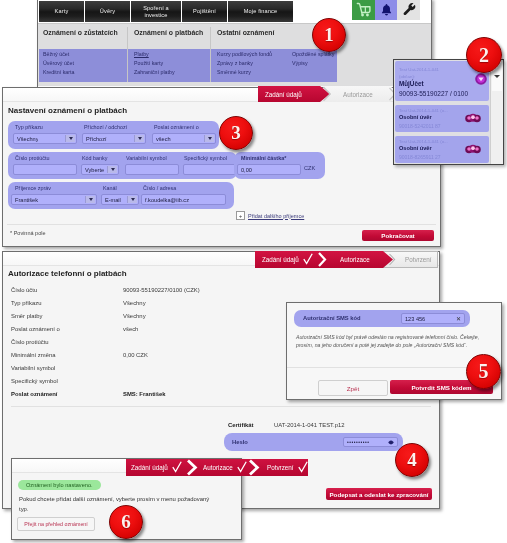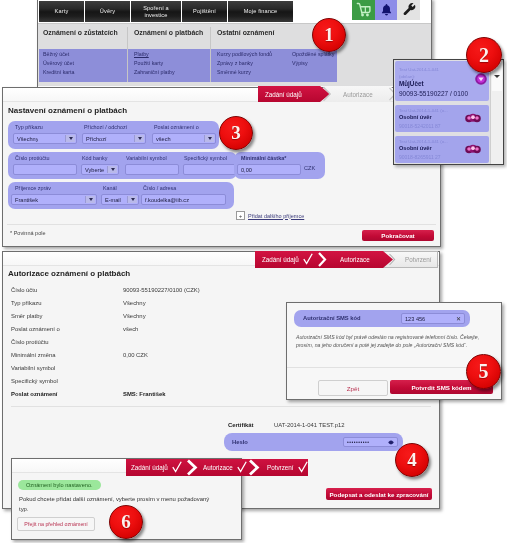--- a/index.html
+++ b/index.html
@@ -323,21 +323,21 @@
     <div class="hr" style="left:4px;top:136px;width:429px;"></div>
     <div class="note" style="position:absolute;left:7px;top:142px;">* Povinná pole</div>
 
     <div class="btn" style="left:359px;top:142px;width:72px;height:11px;">
       <span>Pokračovat</span>
     </div>
   </div>
 
   <div class="win" id="p4">
     <div class="wintop"></div>
-    <div class="ptitle" style="position:absolute;left:5px;top:17px;">Autorizace oznámení o platbách</div>
+    <div class="ptitle" style="position:absolute;left:5px;top:17px;">Autorizace telefonní o platbách</div>
 
     <div class="srow" style="left:8px;top:35px;">Číslo účtu</div>
     <div class="srow" style="left:120px;top:35px;">90093-55190227/0100 (CZK)</div>
     <div class="srow" style="left:8px;top:48px;">Typ příkazu</div>
     <div class="srow" style="left:120px;top:48px;">Všechny</div>
     <div class="srow" style="left:8px;top:61px;">Směr platby</div>
     <div class="srow" style="left:120px;top:61px;">Všechny</div>
     <div class="srow" style="left:8px;top:74px;">Poslat oznámení o</div>
     <div class="srow" style="left:120px;top:74px;">všech</div>
     <div class="srow" style="left:8px;top:87px;">Číslo protiúčtu</div>

